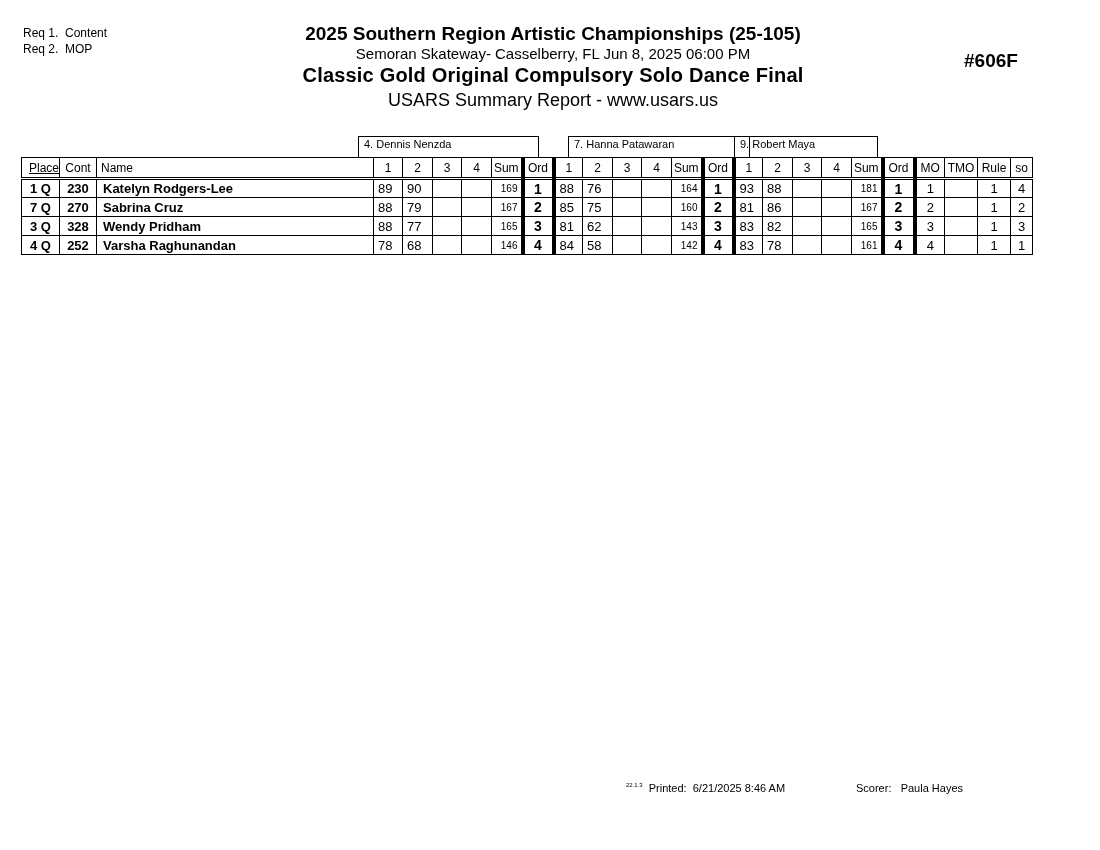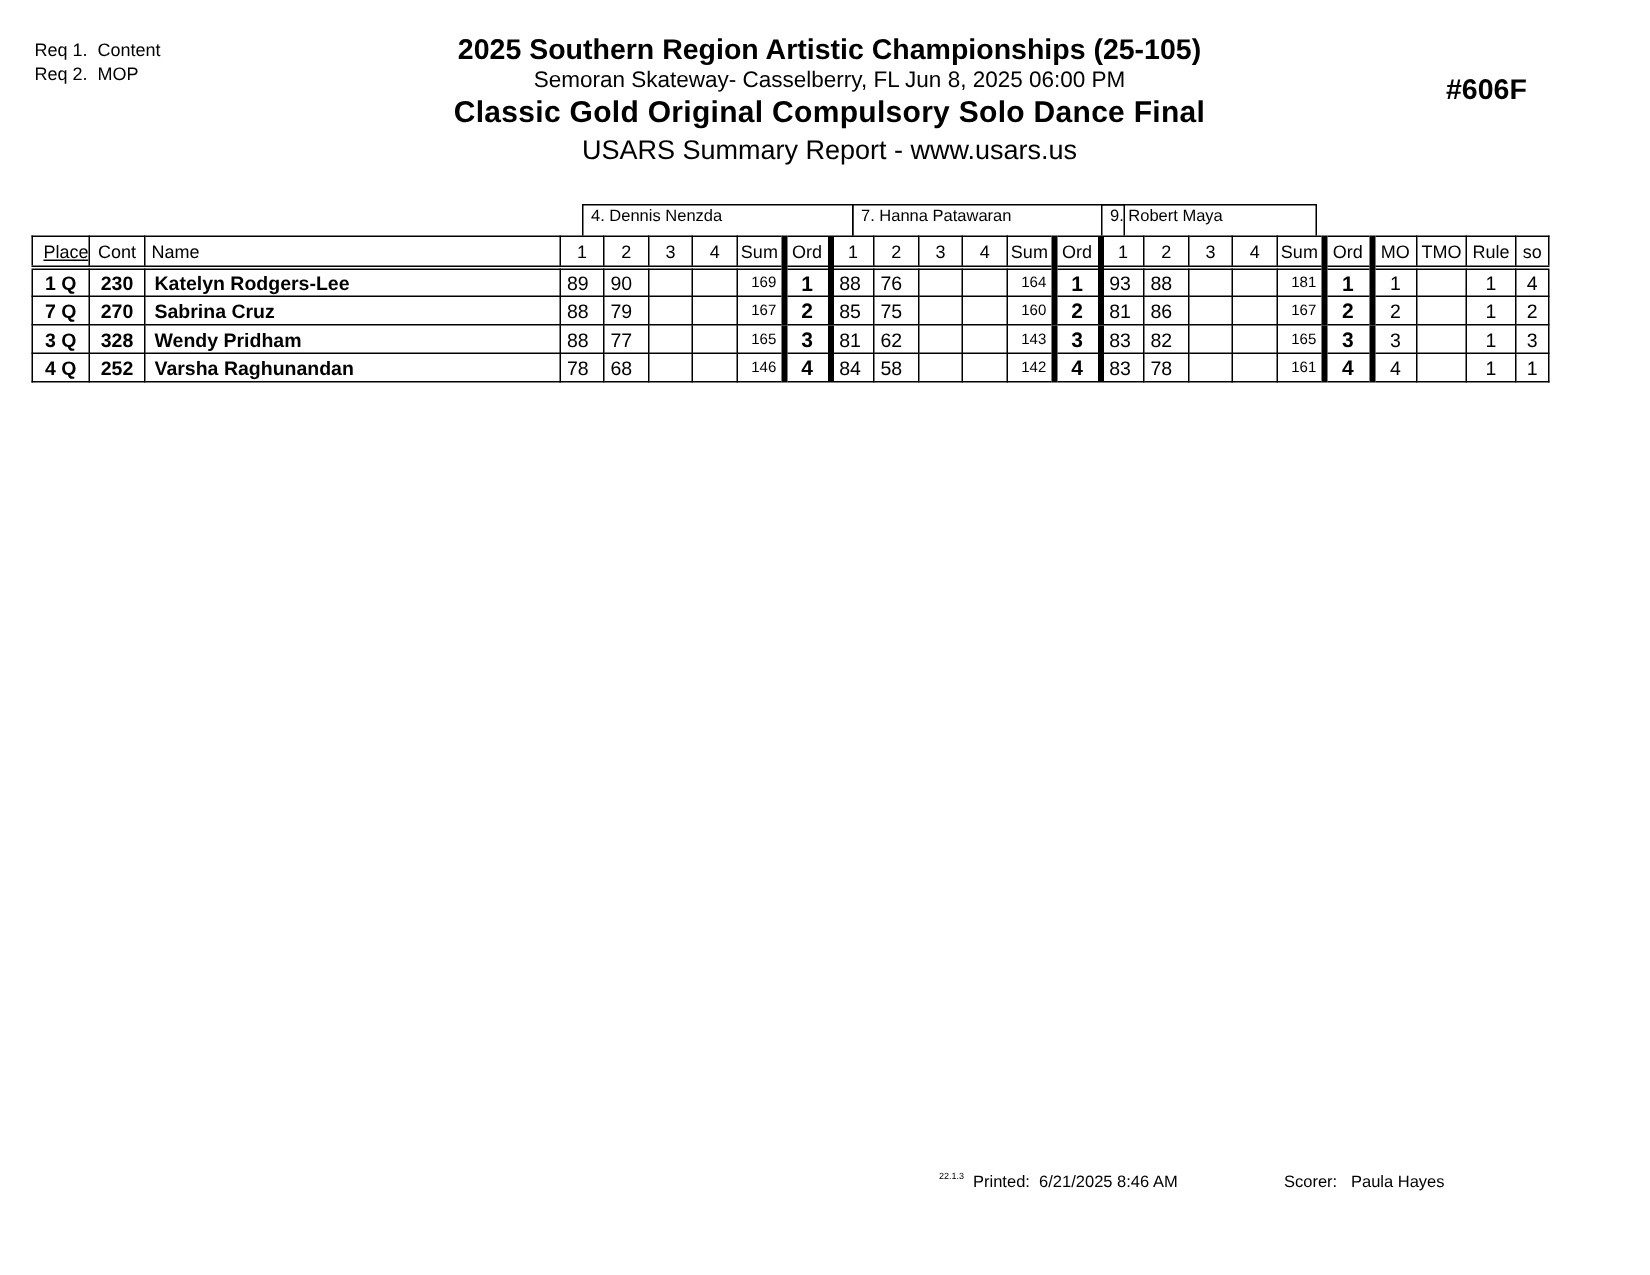--- a/index.html
+++ b/index.html
@@ -48,21 +48,21 @@
   <span>Req 2.</span>&nbsp;
   <span>MOP</span>
 </div>
 
 <div class="abs title t1">2025 Southern Region Artistic Championships (25-105)</div>
 <div class="abs title t2">Semoran Skateway- Casselberry, FL  Jun 8, 2025  06:00 PM</div>
 <div class="abs title t3">Classic Gold Original Compulsory Solo Dance Final</div>
 <div class="abs title t4">USARS Summary Report - www.usars.us</div>
 <div class="abs eventno">#606F</div>
 
-<div class="jbox" style="left:388px; width:181px;">
+<div class="jbox" style="left:358px; width:181px;">
   <span>4.  Dennis Nenzda</span>
 </div>
 <div class="jbox" style="left:568px; width:182px;">
   <span>7.  Hanna Patawaran</span>
 </div>
 <div class="jbox" style="left:734px; width:144px;">
   <span>9.  Robert Maya</span>
 </div>
 
 <table class="grid">

